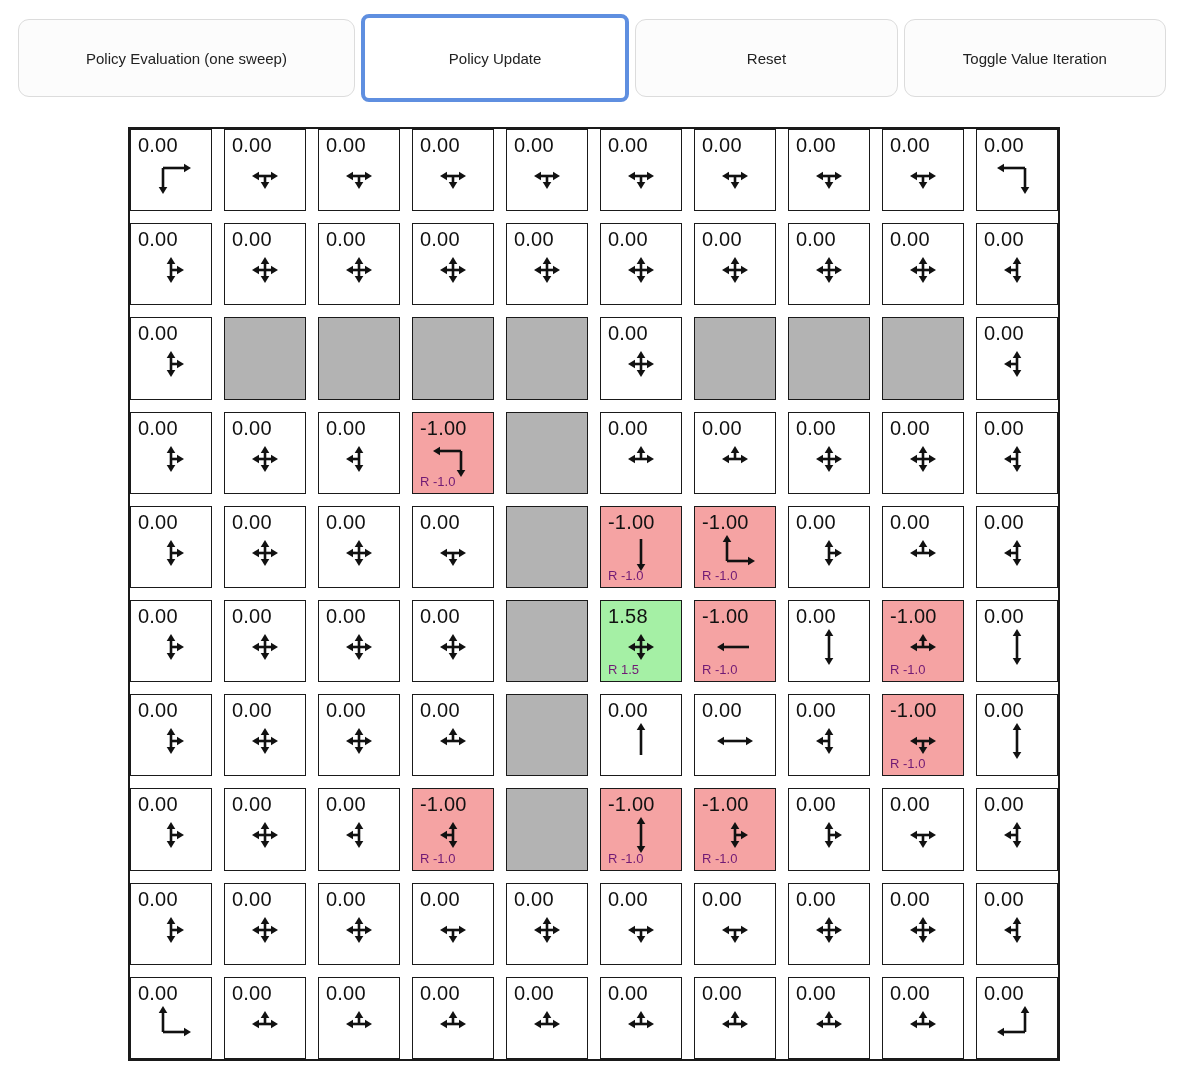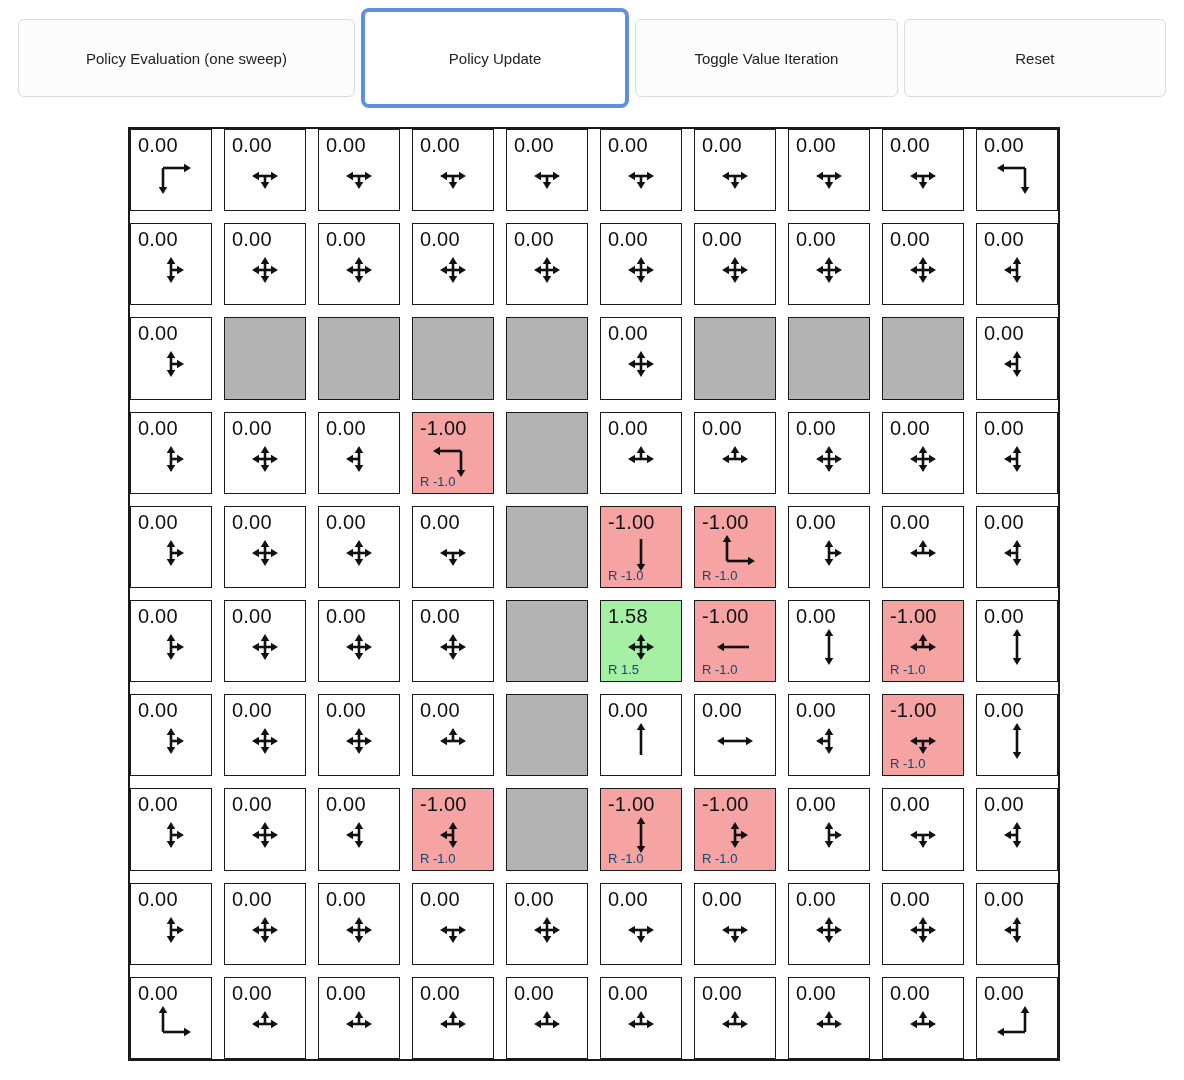--- a/index.html
+++ b/index.html
@@ -4,49 +4,49 @@
 <style>
   html,body{margin:0;padding:0;}
   body{
     width:1184px;height:1080px;background:#ffffff;
     font-family:"Liberation Sans",sans-serif;overflow:hidden;
   }
   .toolbar{
     display:flex;gap:6px;margin:14px 18px 0 18px;height:88px;align-items:center;
   }
   .tb{
-    flex:1;height:78px;background:#fcfcfc;border:1px solid #dcdcdc;border-radius:6px;
+    flex:1;height:78px;background:#fcfcfc;border:1px solid #dcdcdc;border-radius:11px;
     font-family:"Liberation Sans",sans-serif;font-size:15px;color:#222;cursor:pointer;
   }
   .tb:first-child{flex:1.3;}
   .tb.active{
-    height:100px;background:#ffffff;border:4px solid #5f8fe0;border-radius:8px;
+    height:88px;background:#ffffff;border:4px solid #5f8fe0;border-radius:8px;
   }
   .grid{
     margin:25px 0 0 128px;width:928px;height:930px;
     display:grid;grid-template-columns:repeat(10,1fr);grid-template-rows:repeat(10,1fr);
     border:2px solid #1a1a1a;
     gap:12px;
   }
   .cell{position:relative;border:1px solid #1a1a1a;background:#fff;box-sizing:border-box;}
   .cell.wall{background:#b3b3b3;}
   .cell.neg{background:#f5a3a3;text-align:right;}
   .cell.pos{background:#a5f0a5;}
   .val{position:absolute;top:4px;left:7px;font-size:20px;color:#111;letter-spacing:0.2px;}
-  .rw{position:absolute;bottom:4px;left:7px;font-size:13px;color:#0c4a6e;}
+  .rw{position:absolute;bottom:4px;left:7px;font-size:13px;color:#701a75;}
   .arr{position:absolute;top:25px;left:50%;transform:translateX(-50%);line-height:0;}
 </style>
 </head>
 <body>
 
 <div class="toolbar">
   <button class="tb">Policy Evaluation (one sweep)</button>
   <button class="tb active">Policy Update</button>
+  <button class="tb">Reset</button>
   <button class="tb">Toggle Value Iteration</button>
-  <button class="tb">Reset</button>
 </div>
 
 <div class="grid" id="grid">
     <div class="cell">
       <span class="val">0.00</span>
       <span class="arr"><svg viewBox="0 0 60 46" width="60" height="46" xmlns="http://www.w3.org/2000/svg">
           <line x1="22" y1="13" x2="22.0" y2="32.0" stroke="#111" stroke-width="2.6"></line>
           <polygon fill="#111" stroke="none" points="22,39 26.3,32.0 17.7,32.0"></polygon>
           <line x1="22" y1="13" x2="43.0" y2="13.0" stroke="#111" stroke-width="2.6"></line>
           <polygon fill="#111" stroke="none" points="50,13 43.0,8.7 43.0,17.3"></polygon>

